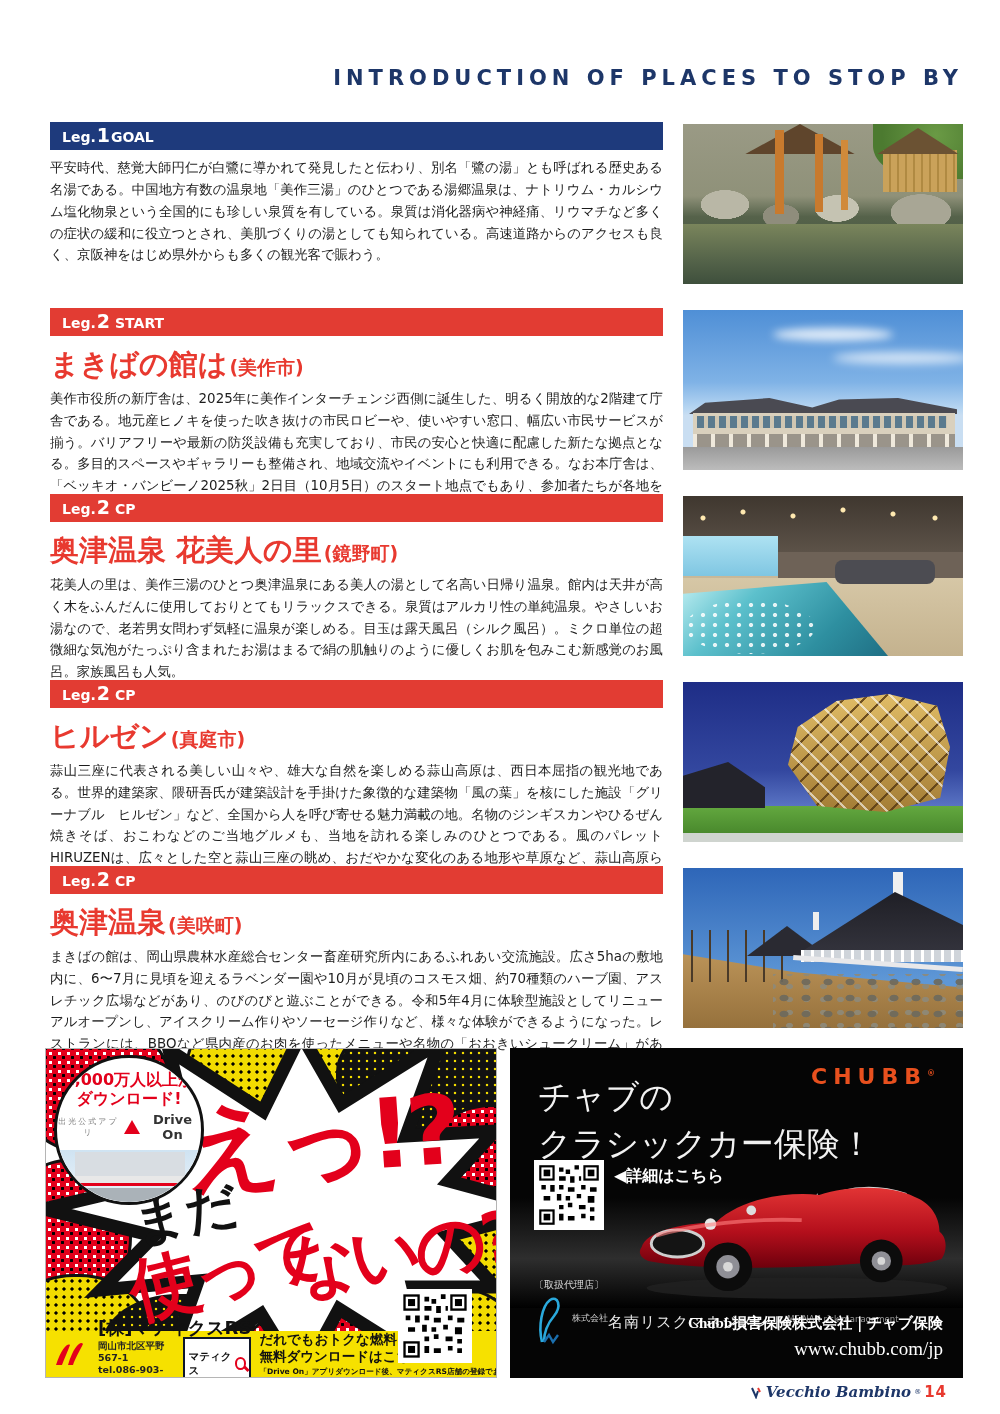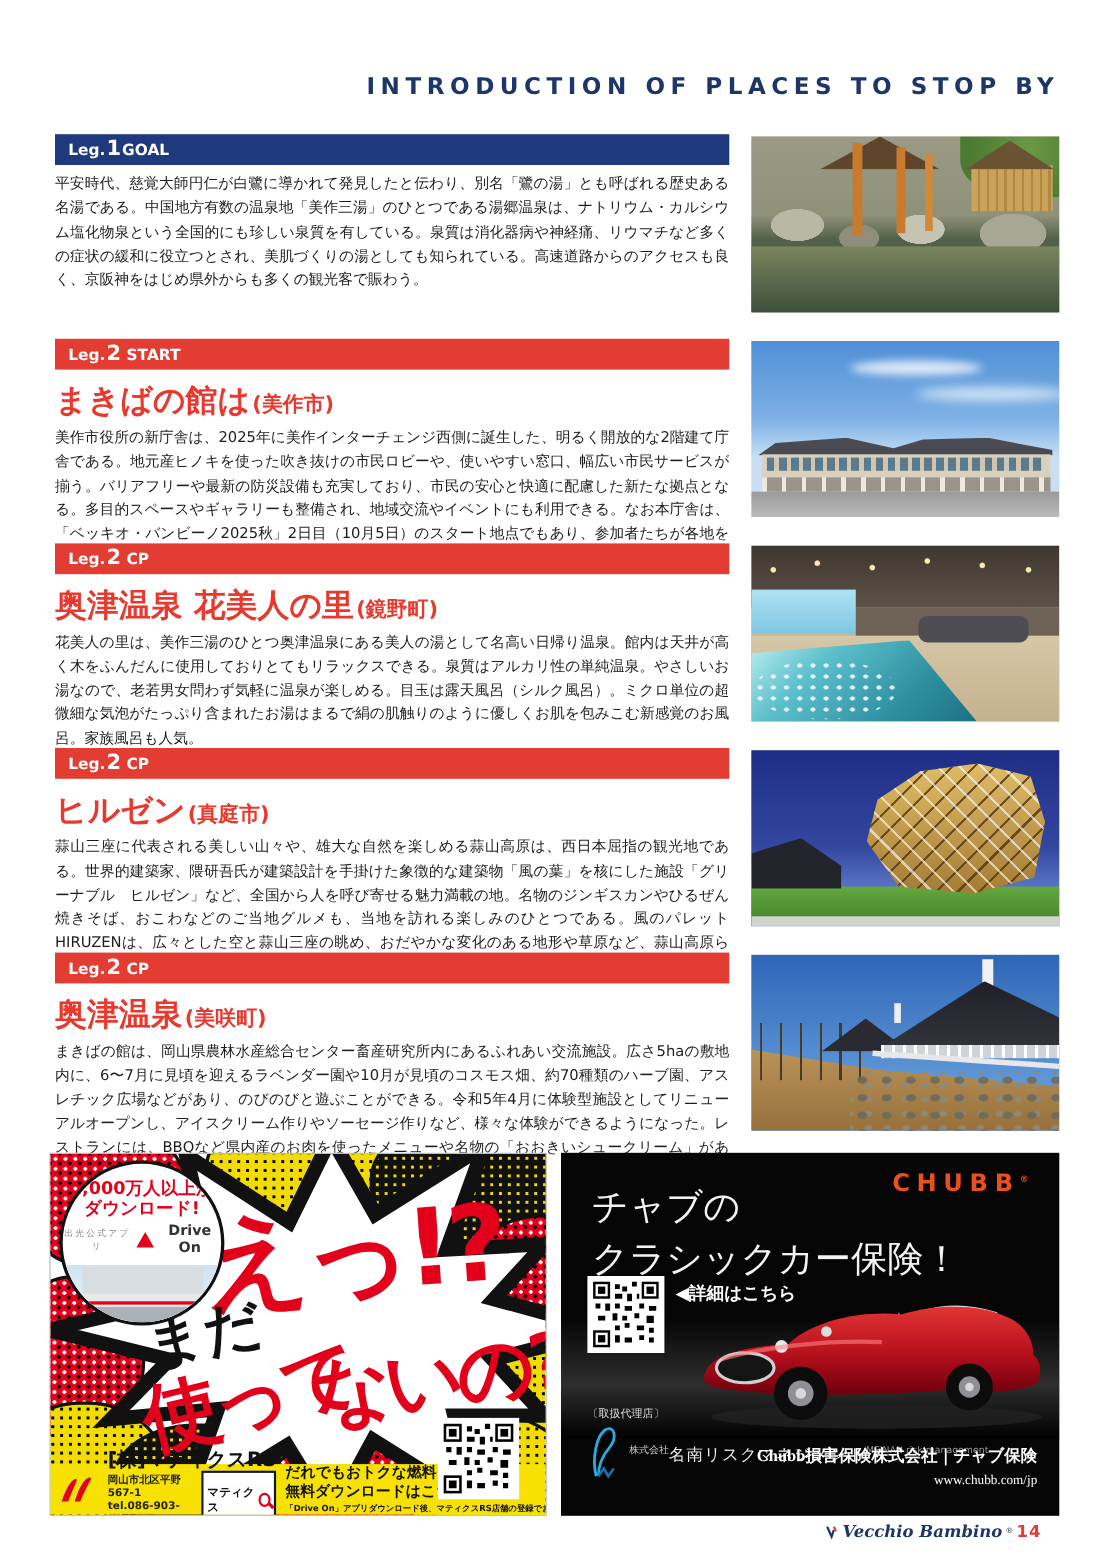--- a/index.html
+++ b/index.html
@@ -137,21 +137,21 @@
   .qr-label{position:absolute;left:104px;top:118px;color:#fff;font-size:16px;font-weight:700;}
   .car{position:absolute;right:6px;top:92px;width:330px;height:170px;}
   .agency-lbl{position:absolute;left:24px;top:230px;color:#ddd;font-size:10px;}
   .meinan{position:absolute;left:24px;top:248px;display:flex;align-items:center;gap:8px;}
   .meinan-col{display:flex;flex-direction:row;}
   .mn-pre{font-size:9px;color:#ccc;}
   .mn-name{font-size:15px;color:#eee;letter-spacing:1px;margin-top:1px;}
   .mn-en{font-size:8.5px;color:#999;margin-top:2px;}
   .chubb-co{position:absolute;right:20px;top:266px;color:#fff;font-size:15px;font-weight:700;
             font-family:"Liberation Serif","DejaVu Serif",serif;text-align:right;}
-  .chubb-url{position:absolute;right:20px;top:290px;color:#fff;font-size:12px;
+  .chubb-url{position:absolute;right:20px;top:290px;color:#fff;font-size:19px;
              font-family:"Liberation Serif","DejaVu Serif",serif;text-align:center;margin-left:35px;}
   
   .footer{position:absolute;right:53px;top:1383px;display:flex;align-items:center;gap:3px;}
   .vb-logo{color:#1d3668;font-size:15px;font-weight:700;font-style:italic;
            font-family:"DejaVu Serif","Liberation Serif",serif;}
   .vb-reg{color:#1d3668;font-size:7px;}
   .page-num{color:#e8392f;font-size:15px;font-weight:700;letter-spacing:1px;}
 </style>
 </head>
 <body>

